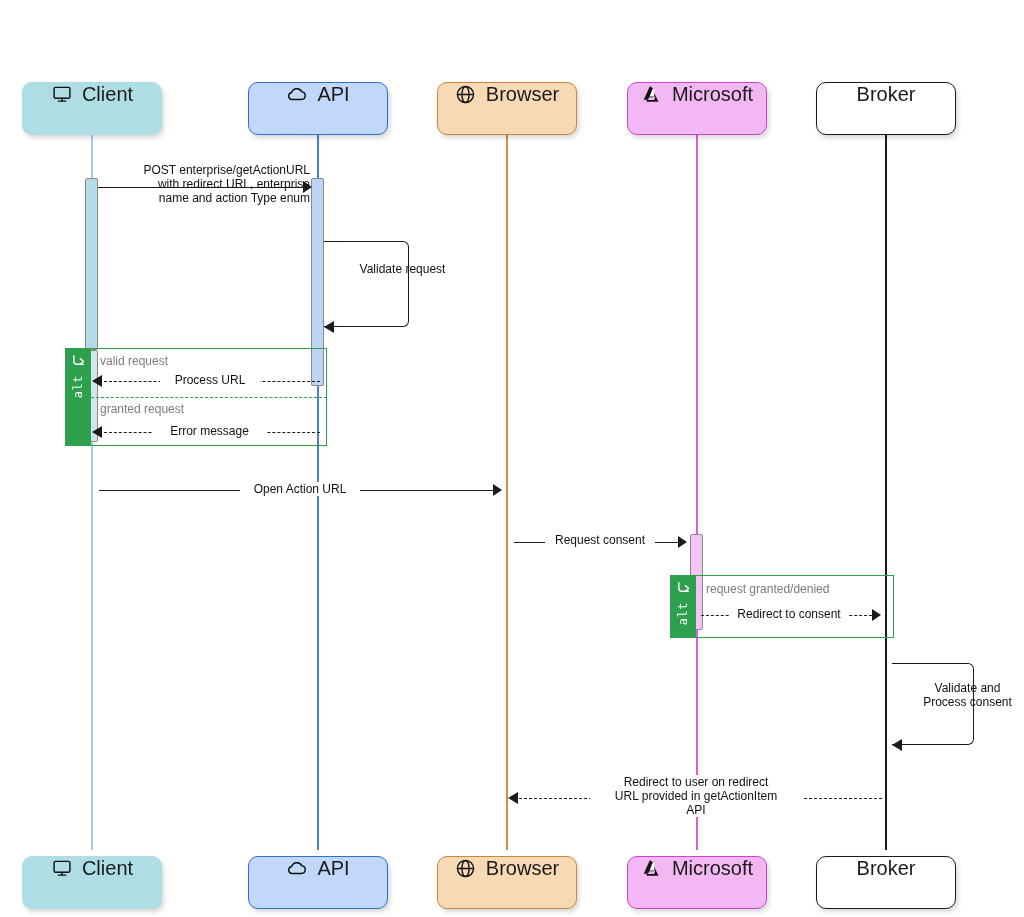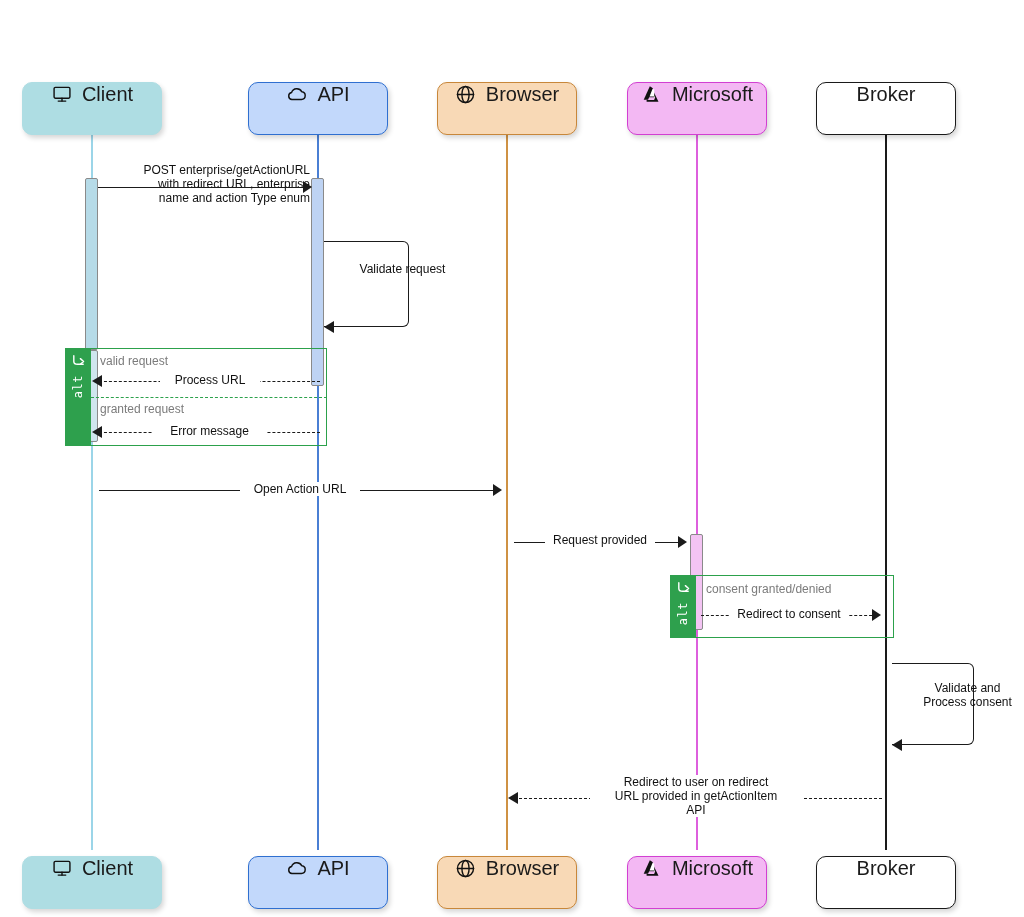--- a/index.html
+++ b/index.html
@@ -141,33 +141,33 @@
   <div class="msgline dashed" style="left:99px;top:432px;width:221px;"></div>
   <div class="arrowhead" style="left:92px;top:426px;border-top:6px solid transparent;border-bottom:6px solid transparent;border-right:10px solid #1b1b1b;"></div>
   <div class="msglabel" style="left:152px;top:424px;width:115px;background:#ffffff;">Error message</div>
 
   <div class="msgline" style="left:99px;top:490px;width:400px;"></div>
   <div class="arrowhead" style="left:493px;top:484px;border-top:6px solid transparent;border-bottom:6px solid transparent;border-left:9px solid #1b1b1b;"></div>
   <div class="msglabel" style="left:240px;top:482px;width:120px;background:#ffffff;">Open Action URL</div>
 
   <div class="msgline" style="left:514px;top:542px;width:170px;"></div>
   <div class="arrowhead" style="left:678px;top:536px;border-top:6px solid transparent;border-bottom:6px solid transparent;border-left:9px solid #1b1b1b;"></div>
-  <div class="msglabel" style="left:545px;top:533px;width:110px;background:#ffffff;">Request provided</div>
+  <div class="msglabel" style="left:545px;top:533px;width:110px;background:#ffffff;">Request consent</div>
 
   <div class="frag" style="left:670px;top:575px;width:224px;height:63px;"></div>
   <div class="frag-tab" style="left:670px;top:575px;width:26px;height:63px;">
     <span class="tabicon">
       <svg width="15" height="15" viewBox="0 0 16 16" fill="none" stroke="#ffffff" stroke-width="1.5" stroke-linecap="round" stroke-linejoin="round">
         <path d="M3 3 L3 9 Q3 12 7 12 L13 12"></path>
           <path d="M10 9 L13.4 12 L10 15" transform="translate(0,-3)"></path>
       </svg>
     </span>
     <span class="tabtext">alt</span>
   </div>
-  <div class="frag-cond" style="left:706px;top:582px;">consent granted/denied</div>
+  <div class="frag-cond" style="left:706px;top:582px;">request granted/denied</div>
   <div class="msgline dashed" style="left:701px;top:615px;width:176px;"></div>
   <div class="arrowhead" style="left:872px;top:609px;border-top:6px solid transparent;border-bottom:6px solid transparent;border-left:9px solid #1b1b1b;"></div>
   <div class="msglabel" style="left:729px;top:607px;width:120px;background:#ffffff;">Redirect to consent</div>
 
   <div class="selfloop" style="left:892px;top:663px;width:82px;height:82px;"></div>
   <div class="selflabel" style="left:920px;top:681px;width:95px;">Validate and
 Process
 consent</div>
   <div class="arrowhead" style="left:892px;top:739px;border-top:6px solid transparent;border-bottom:6px solid transparent;border-right:10px solid #1b1b1b;"></div>
 

